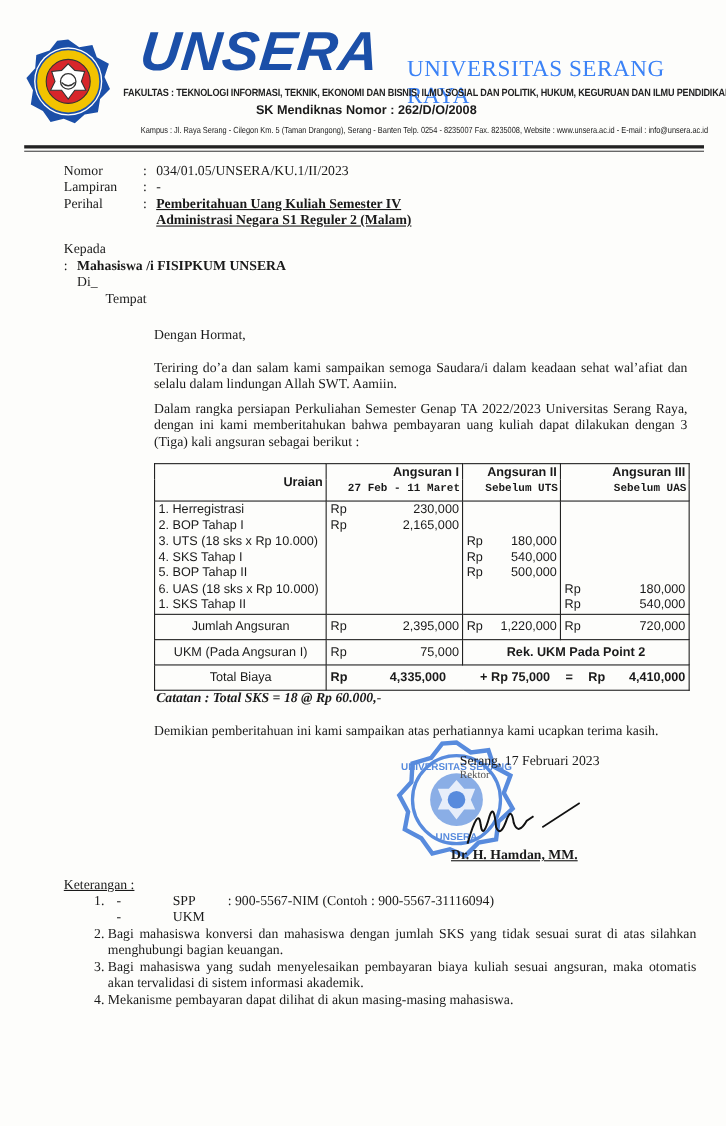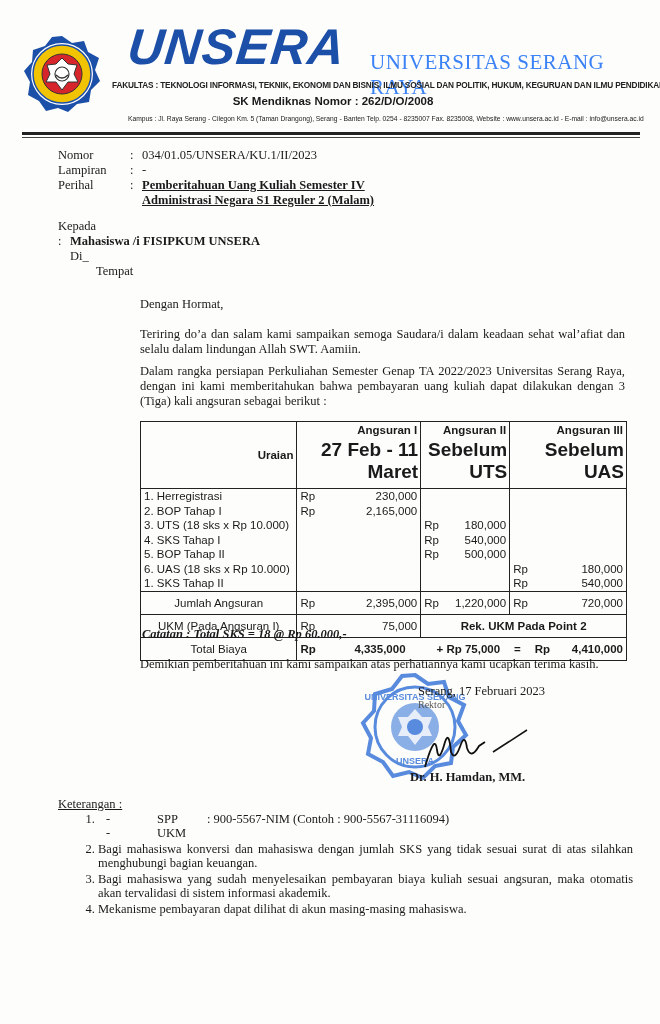--- a/index.html
+++ b/index.html
@@ -26,34 +26,34 @@
   .meta-colon { width: 12px; }
   .meta-val b { text-decoration: underline; }
   .to { left: 58px; top: 219px; font-size: 12.5px; line-height: 15px; }
   .body-text { left: 140px; font-size: 12.5px; line-height: 15px; width: 485px; text-align: justify; }
 
   
   table.fees { position: absolute; left: 140px; top: 421px; width: 487px; border-collapse: collapse;
     font-family: "Liberation Sans", sans-serif; font-size: 11.5px; }
   table.fees td, table.fees th { border: 1.5px solid #222; padding: 0 3px; }
   table.fees th { font-weight: bold; text-align: right; }
-  .h-sub { font-size: 19px; font-weight: bold; }
+  .h-sub { font-size: 10px; font-weight: bold; font-family: Liberation Mono, monospace; }
   .h-top { font-size: 11.5px; font-weight: bold; }
   .items td { vertical-align: top; border-bottom: none; line-height: 14.5px; padding-top: 1px; padding-bottom: 2px; }
   .rp-row { display: flex; justify-content: space-between; }
   .blank { height: 14.5px; }
   .sum-row td { height: 22px; font-weight: normal; }
   .sum-label { text-align: center; font-weight: bold; }
   .note { left: 142px; top: 627px; font-size: 12.5px; font-weight: bold; font-style: italic; }
 
   .closing { left: 140px; top: 657px; font-size: 12.5px; }
   .stamp { left: 360px; top: 672px; width: 110px; height: 110px; opacity: 0.8; }
   .city-date { left: 418px; top: 684px; font-size: 12.5px; }
   .position { left: 418px; top: 699px; font-size: 10px; color: #555; }
-  .signer { left: 410px; top: 770px; font-size: 12.5px; font-weight: bold; }
+  .signer { left: 410px; top: 770px; font-size: 12.5px; font-weight: bold; text-decoration: underline; }
   .signature { left: 405px; top: 722px; width: 130px; height: 50px; }
 
   .notes { left: 58px; top: 797px; font-size: 12.5px; line-height: 14.5px; width: 575px; }
   .notes-title { text-decoration: underline; }
   .notes ol { margin: 0; padding-left: 40px; }
   .notes li { margin-bottom: 1px; text-align: justify; }
   .va-row { display: flex; padding-left: 8px; }
   .va-dash { width: 26px; }
   .va-name { width: 50px; margin-left: 25px; }
 </style>

